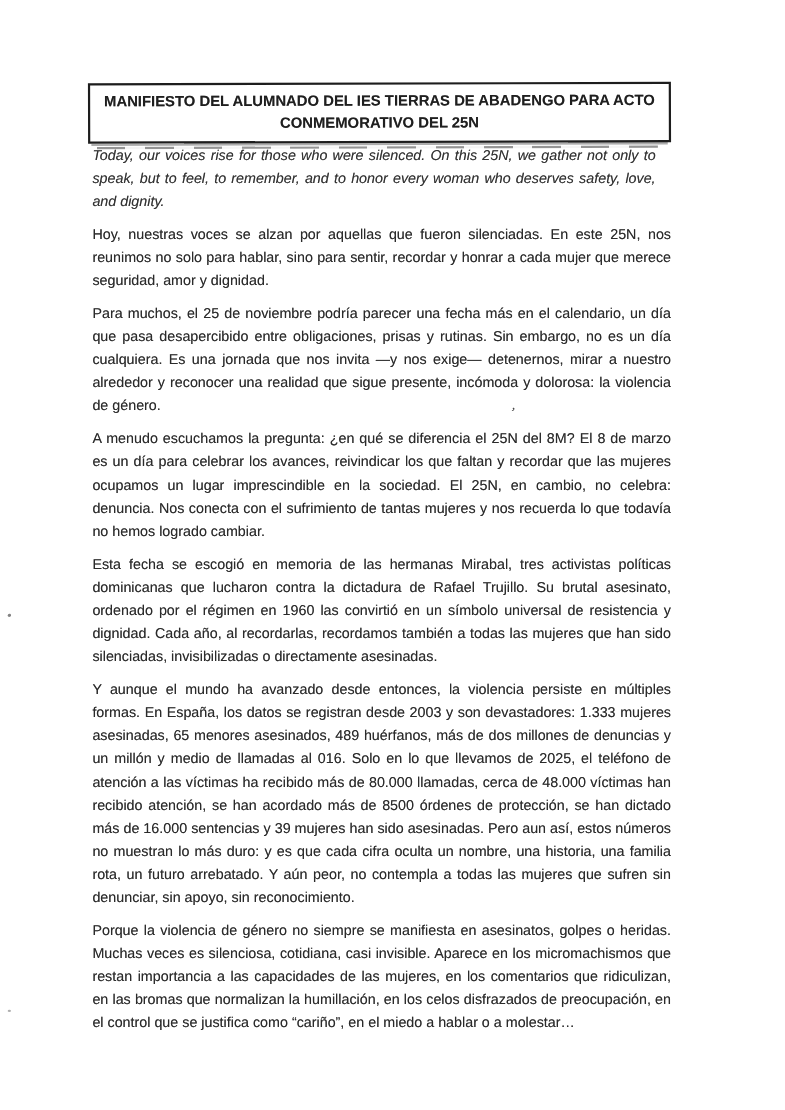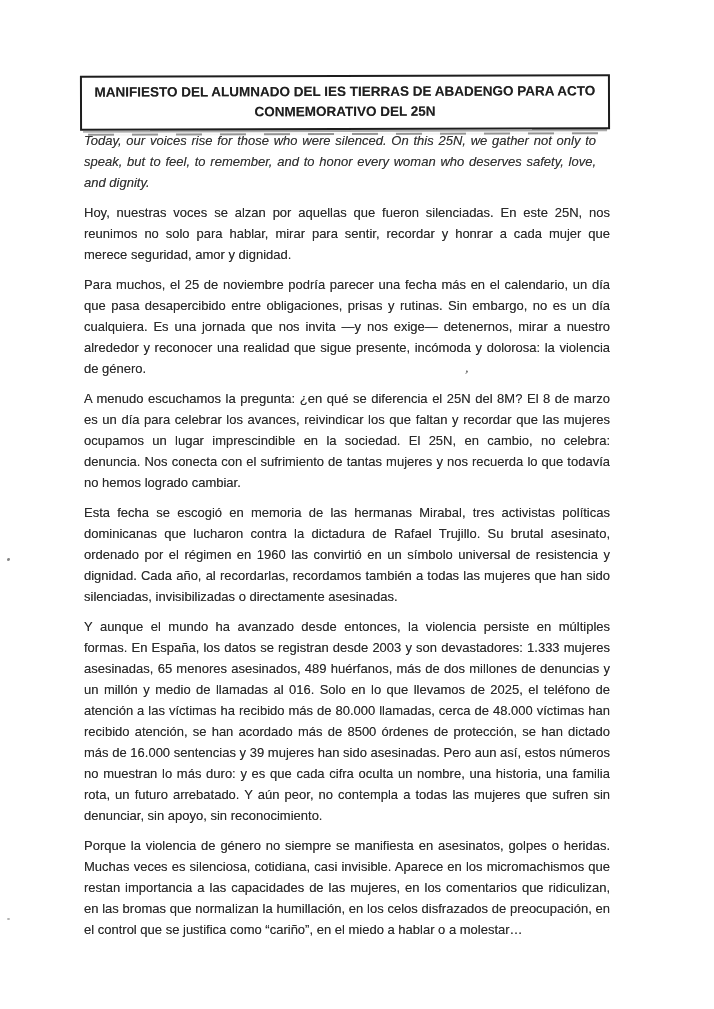--- a/index.html
+++ b/index.html
@@ -94,21 +94,21 @@
 <body>
 
 <div class="page">
 
   <div class="title-box">
     <h1 class="title">MANIFIESTO DEL ALUMNADO DEL IES TIERRAS DE ABADENGO PARA ACTO CONMEMORATIVO DEL 25N</h1>
   </div>
 
   <div class="doc-body">
     <p class="para intro">Today, our voices rise for those who were silenced. On this 25N, we gather not only to speak, but to feel, to remember, and to honor every woman who deserves safety, love, and dignity.</p>
-    <p class="para">Hoy, nuestras voces se alzan por aquellas que fueron silenciadas. En este 25N, nos reunimos no solo para hablar, mirar para sentir, recordar y honrar a cada mujer que merece seguridad, amor y dignidad.</p>
+    <p class="para">Hoy, nuestras voces se alzan por aquellas que fueron silenciadas. En este 25N, nos reunimos no solo para hablar, sino para sentir, recordar y honrar a cada mujer que merece seguridad, amor y dignidad.</p>
     <p class="para">Para muchos, el 25 de noviembre podría parecer una fecha más en el calendario, un día que pasa desapercibido entre obligaciones, prisas y rutinas. Sin embargo, no es un día cualquiera. Es una jornada que nos invita —y nos exige— detenernos, mirar a nuestro alrededor y reconocer una realidad que sigue presente, incómoda y dolorosa: la violencia de género.</p>
     <p class="para">A menudo escuchamos la pregunta: ¿en qué se diferencia el 25N del 8M? El 8 de marzo es un día para celebrar los avances, reivindicar los que faltan y recordar que las mujeres ocupamos un lugar imprescindible en la sociedad. El 25N, en cambio, no celebra: denuncia. Nos conecta con el sufrimiento de tantas mujeres y nos recuerda lo que todavía no hemos logrado cambiar.</p>
     <p class="para">Esta fecha se escogió en memoria de las hermanas Mirabal, tres activistas políticas dominicanas que lucharon contra la dictadura de Rafael Trujillo. Su brutal asesinato, ordenado por el régimen en 1960 las convirtió en un símbolo universal de resistencia y dignidad. Cada año, al recordarlas, recordamos también a todas las mujeres que han sido silenciadas, invisibilizadas o directamente asesinadas.</p>
     <p class="para">Y aunque el mundo ha avanzado desde entonces, la violencia persiste en múltiples formas. En España, los datos se registran desde 2003 y son devastadores: 1.333 mujeres asesinadas, 65 menores asesinados, 489 huérfanos, más de dos millones de denuncias y un millón y medio de llamadas al 016. Solo en lo que llevamos de 2025, el teléfono de atención a las víctimas ha recibido más de 80.000 llamadas, cerca de 48.000 víctimas han recibido atención, se han acordado más de 8500 órdenes de protección, se han dictado más de 16.000 sentencias y 39 mujeres han sido asesinadas. Pero aun así, estos números no muestran lo más duro: y es que cada cifra oculta un nombre, una historia, una familia rota, un futuro arrebatado. Y aún peor, no contempla a todas las mujeres que sufren sin denunciar, sin apoyo, sin reconocimiento.</p>
     <p class="para">Porque la violencia de género no siempre se manifiesta en asesinatos, golpes o heridas. Muchas veces es silenciosa, cotidiana, casi invisible. Aparece en los micromachismos que restan importancia a las capacidades de las mujeres, en los comentarios que ridiculizan, en las bromas que normalizan la humillación, en los celos disfrazados de preocupación, en el control que se justifica como “cariño”, en el miedo a hablar o a molestar…</p>
   </div>
 
   <span class="artifact artifact-dot-1"></span>
   <span class="artifact artifact-dot-2"></span>
   <span class="artifact artifact-comma">,</span>

